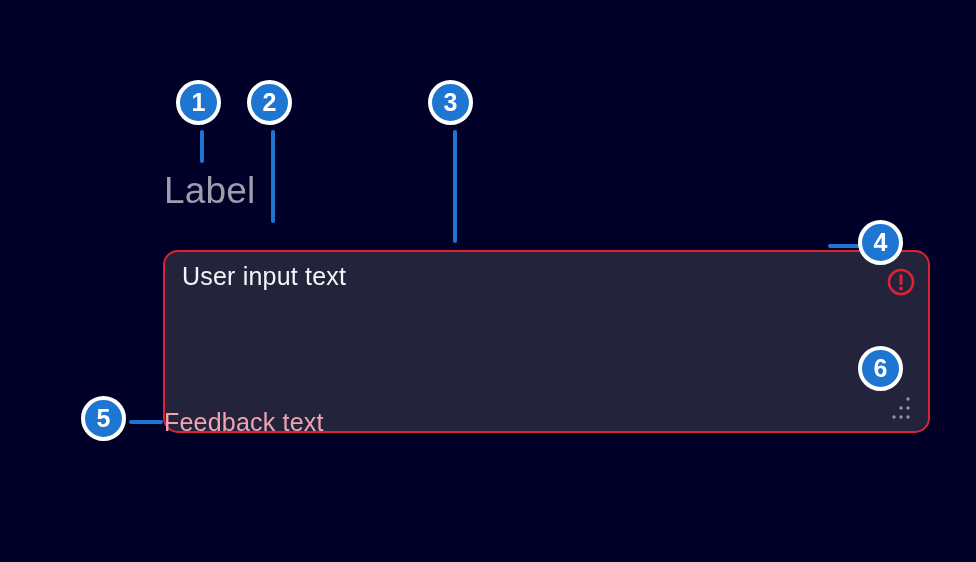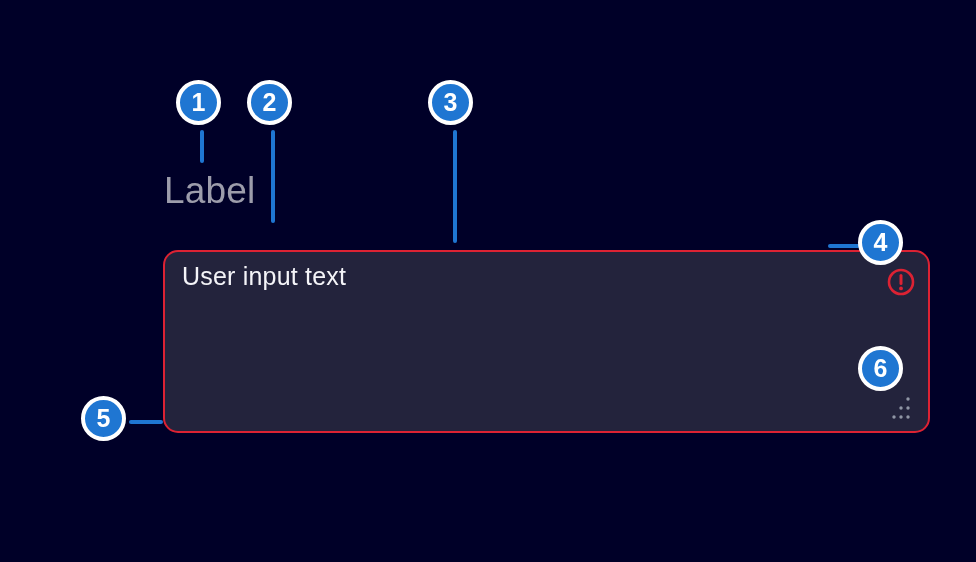--- a/index.html
+++ b/index.html
@@ -103,20 +103,21 @@
     <svg class="grip-icon" viewBox="0 0 22 26" aria-hidden="true">
       <circle cx="18" cy="4" r="1.7" fill="var(--grip-gray)"></circle>
       <circle cx="11" cy="13" r="1.7" fill="var(--grip-gray)"></circle>
       <circle cx="18" cy="13" r="1.7" fill="var(--grip-gray)"></circle>
       <circle cx="4" cy="22" r="1.7" fill="var(--grip-gray)"></circle>
       <circle cx="11" cy="22" r="1.7" fill="var(--grip-gray)"></circle>
       <circle cx="18" cy="22" r="1.7" fill="var(--grip-gray)"></circle>
     </svg>
   </div>
 
+  <div class="feedback">Feedback text</div>
 
   <div class="badge" style="left:176px;top:80px;">1</div>
   <div class="badge" style="left:247px;top:80px;">2</div>
   <div class="badge" style="left:428px;top:80px;">3</div>
   <div class="badge" style="left:858px;top:220px;">4</div>
   <div class="badge" style="left:81px;top:396px;">5</div>
   <div class="badge" style="left:858px;top:346px;">6</div>
 
 </div>
 

